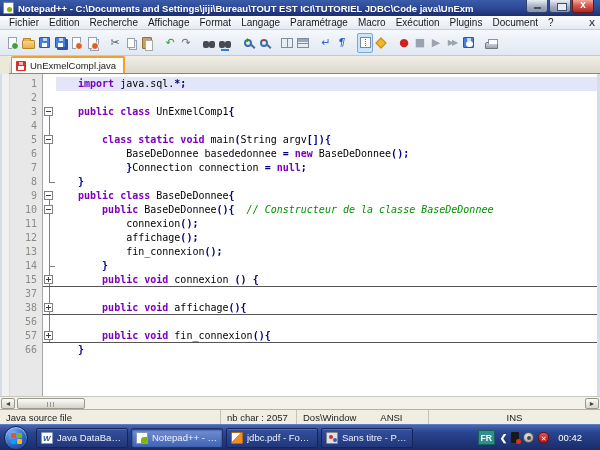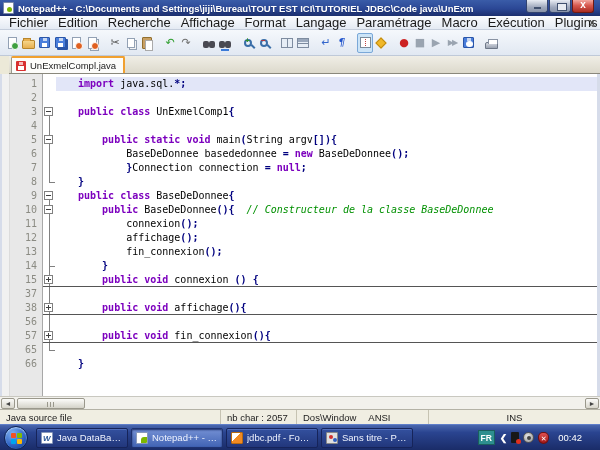--- a/index.html
+++ b/index.html
@@ -17,21 +17,21 @@
   .wbtn { width:22px; height:13px; border:1px solid #32436F; border-top:none; border-radius:0 0 3px 3px;
     background:linear-gradient(180deg,#E9EDF4,#9FA9BD 60%,#8893A9); margin-left:1px; position:relative; }
   .wbtn.min::after { content:""; position:absolute; left:7px; bottom:3px; width:7px; height:2px; background:#40506E; }
   .wbtn.max::after { content:""; position:absolute; left:7px; top:3px; width:8px; height:6px; border:1px solid #40506E; background:#E8ECF2; }
   .wbtn.close { background:linear-gradient(180deg,#F2A8A0,#D85A50 45%,#A82A20); border-color:#6E1A14; }
   .wbtn.close::after { content:"x"; position:absolute; left:0; right:0; top:-1px; text-align:center; color:#fff; font-weight:bold; font-size:10px; }
 
   
   .menubar { height:14px; flex:0 0 14px; background:linear-gradient(180deg,#FBFCFE,#E4EAF3); border-bottom:1px solid #C5CEDC;
     display:flex; align-items:center; padding:0 4px; position:relative; }
-  .mitem { padding:0 5px; color:#1A1A1A; font-size:13px; cursor:default; }
+  .mitem { padding:0 5px; color:#1A1A1A; font-size:10px; cursor:default; }
   .menu-x { position:absolute; right:5px; color:#444; font-weight:bold; font-size:9px; }
 
   
   .toolbar { height:26px; flex:0 0 26px; background:linear-gradient(180deg,#F5F8FC,#E1E8F2); border-bottom:1px solid #BFC9D8;
     display:flex; align-items:center; padding-left:4px; }
   .tbtn { width:16px; height:20px; display:flex; align-items:center; justify-content:center; position:relative; flex:0 0 16px; }
   .tbtn.gap { margin-left:7px; }
   .tbtn.active { background:#CCE4F7; border:1px solid #7AA8D8; border-radius:2px; }
   .shp { position:relative; display:block; }
   .glyph { font-size:11px; line-height:14px; font-family:"DejaVu Sans", sans-serif; }
@@ -110,21 +110,21 @@
   .sthumb { position:absolute; left:17px; top:1px; width:68px; height:11px; background:linear-gradient(#FCFCFA,#D4D2C8); border:1px solid #9A988C; border-radius:2px; }
   .sthumb::after { content:""; position:absolute; left:29px; top:3px; width:8px; height:5px;
     background:repeating-linear-gradient(90deg,#9A988C 0 1px,transparent 1px 3px); }
 
   
   .statusbar { height:14px; flex:0 0 14px; background:#F0EEE2; display:flex; align-items:center; font-size:9.5px; color:#222; }
   .pane { height:100%; display:flex; align-items:center; padding:0 6px; border-left:1px solid #C6C3B2; white-space:nowrap; overflow:hidden; }
   .pane:first-child { border-left:none; flex:0 0 220px; }
   .pane.nb { flex:0 0 76px; }
   .pane.lcs { flex:0 0 124px; gap:10px; }
-  .pane.fmt { flex:0 0 132px; gap:12px; }
+  .pane.fmt { flex:0 0 132px; gap:24px; }
   .pane.ins { flex:1 1 auto; justify-content:center; }
 
   
   .taskbar { height:26px; flex:0 0 26px; background:linear-gradient(180deg,#4A67AE 0%,#2A4490 30%,#1A2C68 100%);
     border-top:1px solid #5F7EC9; display:flex; align-items:center; position:relative; }
   .orb { width:24px; height:24px; border-radius:50%; margin:0 8px 0 4px; position:relative; flex:0 0 24px;
     background:radial-gradient(circle at 35% 30%,#7FB2F2,#2D62C4 55%,#123278); border:1px solid #0E2252; box-shadow:inset 0 1px 2px #BFDBFF; }
   .flag { position:absolute; left:6px; top:6px; width:11px; height:11px; }
   .flag i { position:absolute; width:5px; height:5px; border-radius:1px; }
   .flag .f1 { left:0; top:0; background:#F25022; }
@@ -304,21 +304,21 @@
       <div class="row">
         <div class="ln">4</div>
         <div class="fold f-v"></div>
         <div class="code"></div>
       </div>
       <div class="row">
         <div class="ln">5</div>
         <div class="fold f-m">
           <span class="fbox"></span>
         </div>
-        <div class="code"><span class="s-p">    </span><span class="s-k">public static void</span><span class="s-p"> main</span><span class="s-b">(</span><span class="s-p">String argv</span><span class="s-b">[]){</span></div>
+        <div class="code"><span class="s-p">    </span><span class="s-k">class static void</span><span class="s-p"> main</span><span class="s-b">(</span><span class="s-p">String argv</span><span class="s-b">[]){</span></div>
       </div>
       <div class="row">
         <div class="ln">6</div>
         <div class="fold f-v"></div>
         <div class="code"><span class="s-p">        BaseDeDonnee basededonnee </span><span class="s-b">=</span><span class="s-p"> </span><span class="s-k">new</span><span class="s-p"> BaseDeDonnee</span><span class="s-b">();</span></div>
       </div>
       <div class="row">
         <div class="ln">7</div>
         <div class="fold f-v"></div>
         <div class="code"><span class="s-p">        </span><span class="s-b">}</span><span class="s-p">Connection connection </span><span class="s-b">=</span><span class="s-p"> </span><span class="s-k">null</span><span class="s-b">;</span></div>
@@ -385,25 +385,20 @@
         <div class="ln">56</div>
         <div class="fold f-v"></div>
         <div class="code"></div>
       </div>
       <div class="row sep">
         <div class="ln">57</div>
         <div class="fold f-p">
           <span class="fbox plus"></span>
         </div>
         <div class="code"><span class="s-p">    </span><span class="s-k">public void</span><span class="s-p"> fin_connexion</span><span class="s-b">(){</span></div>
-      </div>
-      <div class="row">
-        <div class="ln">65</div>
-        <div class="fold f-c"></div>
-        <div class="code"></div>
       </div>
       <div class="row">
         <div class="ln">66</div>
         <div class="fold"></div>
         <div class="code"><span class="s-b">}</span></div>
       </div>
     </div>
 
   <div class="hscroll">
     <span class="sar left">◄</span>

